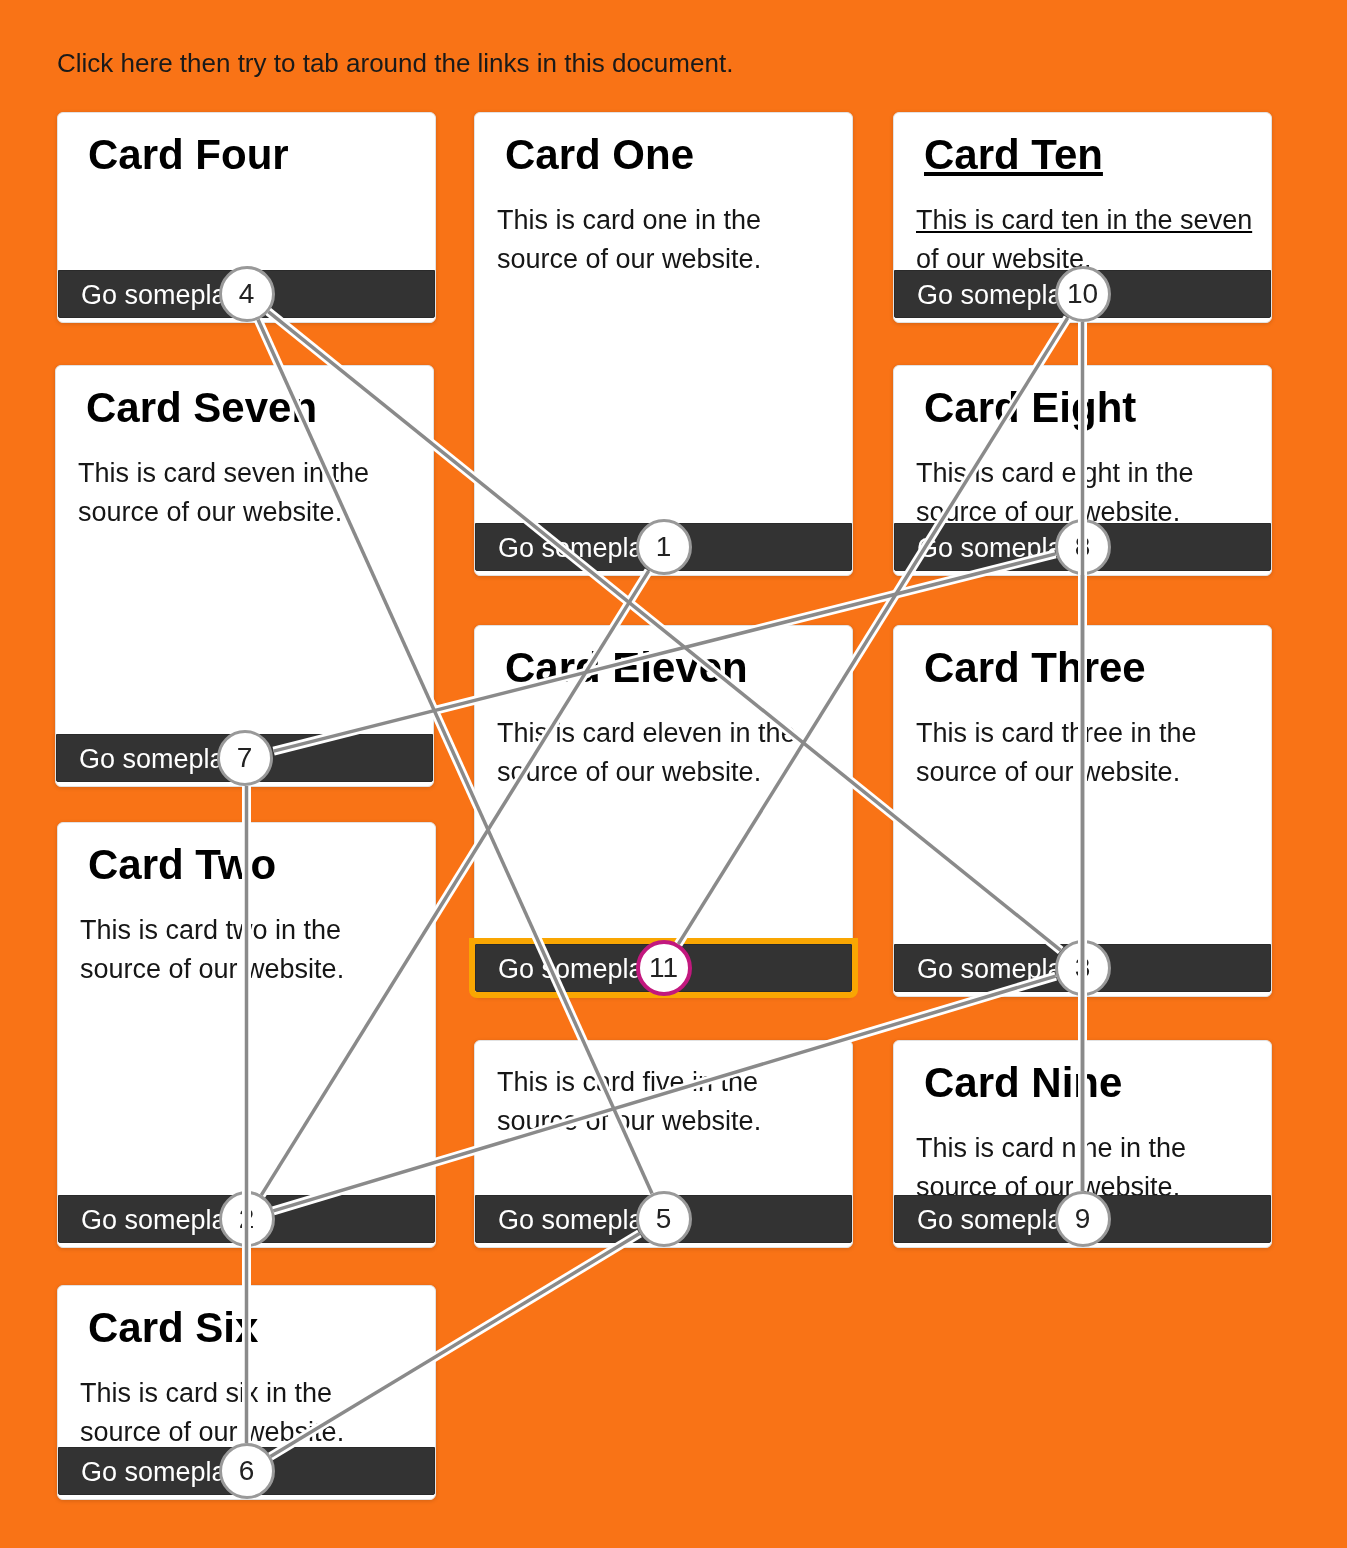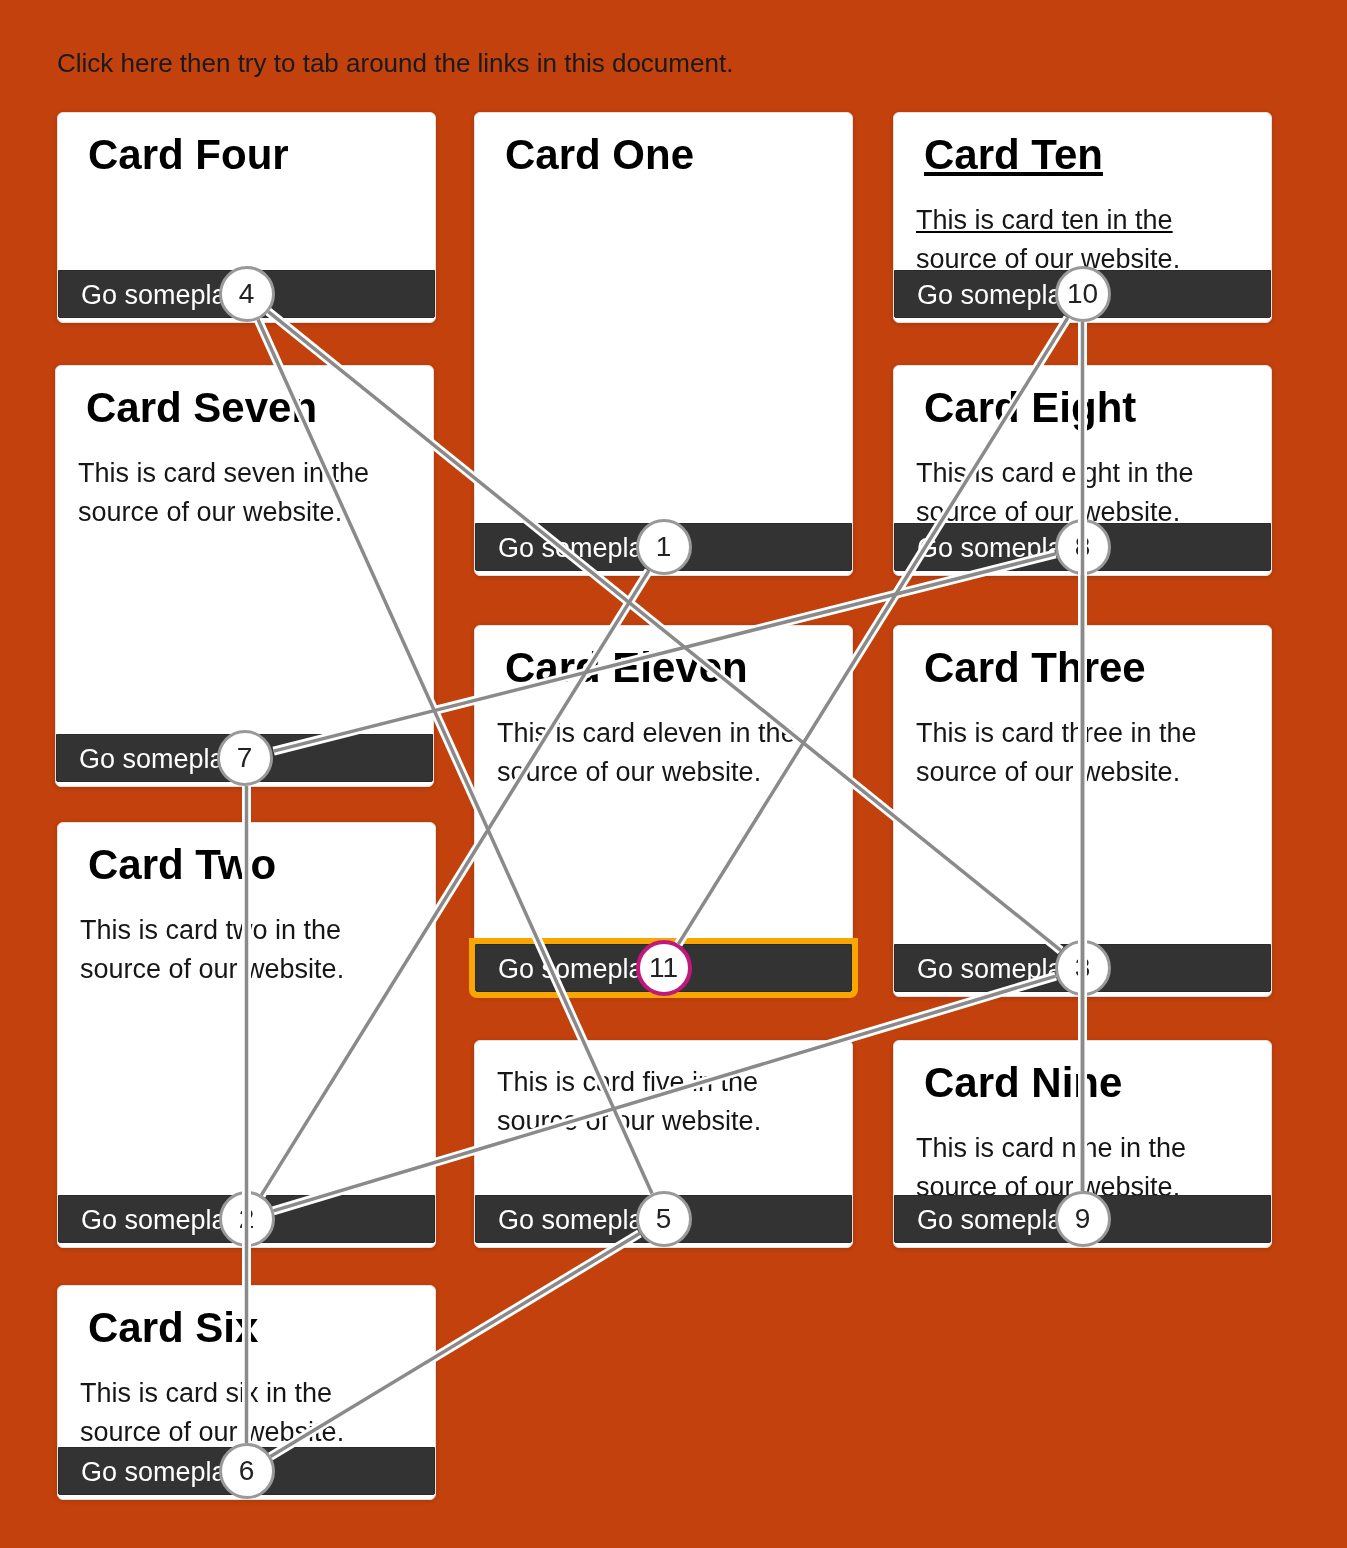--- a/index.html
+++ b/index.html
@@ -1,17 +1,17 @@
 <!DOCTYPE html>
 <html><head>
 <meta charset="utf-8">
 <style>
   html,body{margin:0;padding:0;background:#ffffff;}
   body{font-family:"Liberation Sans", sans-serif;}
-  .stage{position:relative;width:1347px;height:1548px;background:#c2410c;overflow:hidden;}
+  .stage{position:relative;width:1347px;height:1548px;background:#f97316;overflow:hidden;}
 
   .instruction{position:absolute;left:57px;top:48px;font-size:26px;color:#1a1a1a;margin:0;cursor:pointer;}
 
   .card{position:absolute;width:377px;background:#fff;border:1px solid #e2e2e2;border-radius:6px;
         box-shadow:0 1px 4px rgba(0,0,0,0.15);}
   .card h2{margin:18px 20px 0 30px;font-size:42px;font-weight:700;color:#000;line-height:1.15;}
   .card p{margin:22px 18px 0 22px;font-size:27px;line-height:39px;color:#161616;}
   .card-button{position:absolute;left:0;right:0;bottom:4px;height:48px;display:block;
         background:#333333;color:#ffffff;font-size:27px;line-height:48px;padding-left:22px;
         text-decoration:none;white-space:nowrap;overflow:hidden;border:1px solid #2a2a2a;
@@ -68,40 +68,41 @@
 
   <div class="card c-six">
     <h2>Card Six</h2>
     <p>This is card six in the source of our website.</p>
     <a href="#" class="card-button">Go someplace</a>
     <div class="badge">6</div>
   </div>
 
   <div class="card c-one">
     <h2>Card One</h2>
+    <p>This is card one in the source of our website.</p>
     <a href="#" class="card-button">Go someplace</a>
     <div class="badge">1</div>
   </div>
 
   <div class="card c-eleven">
     <h2>Card Eleven</h2>
     <p>This is card eleven in the source of our website.</p>
     <a href="#" class="card-button focused">Go someplace</a>
     <div class="badge badge-focused">11</div>
   </div>
 
   <div class="card c-five">
     <p>This is card five in the source of our website.</p>
     <a href="#" class="card-button">Go someplace</a>
     <div class="badge">5</div>
   </div>
 
   <div class="card c-ten">
     <h2>Card Ten</h2>
-    <p>This is card ten in the source of our website.</p>
+    <p>This is card ten in the seven of our website.</p>
     <a href="#" class="card-button">Go someplace</a>
     <div class="badge">10</div>
   </div>
 
   <div class="card c-eight">
     <h2>Card Eight</h2>
     <p>This is card eight in the source of our website.</p>
     <a href="#" class="card-button">Go someplace</a>
     <div class="badge">8</div>
   </div>

